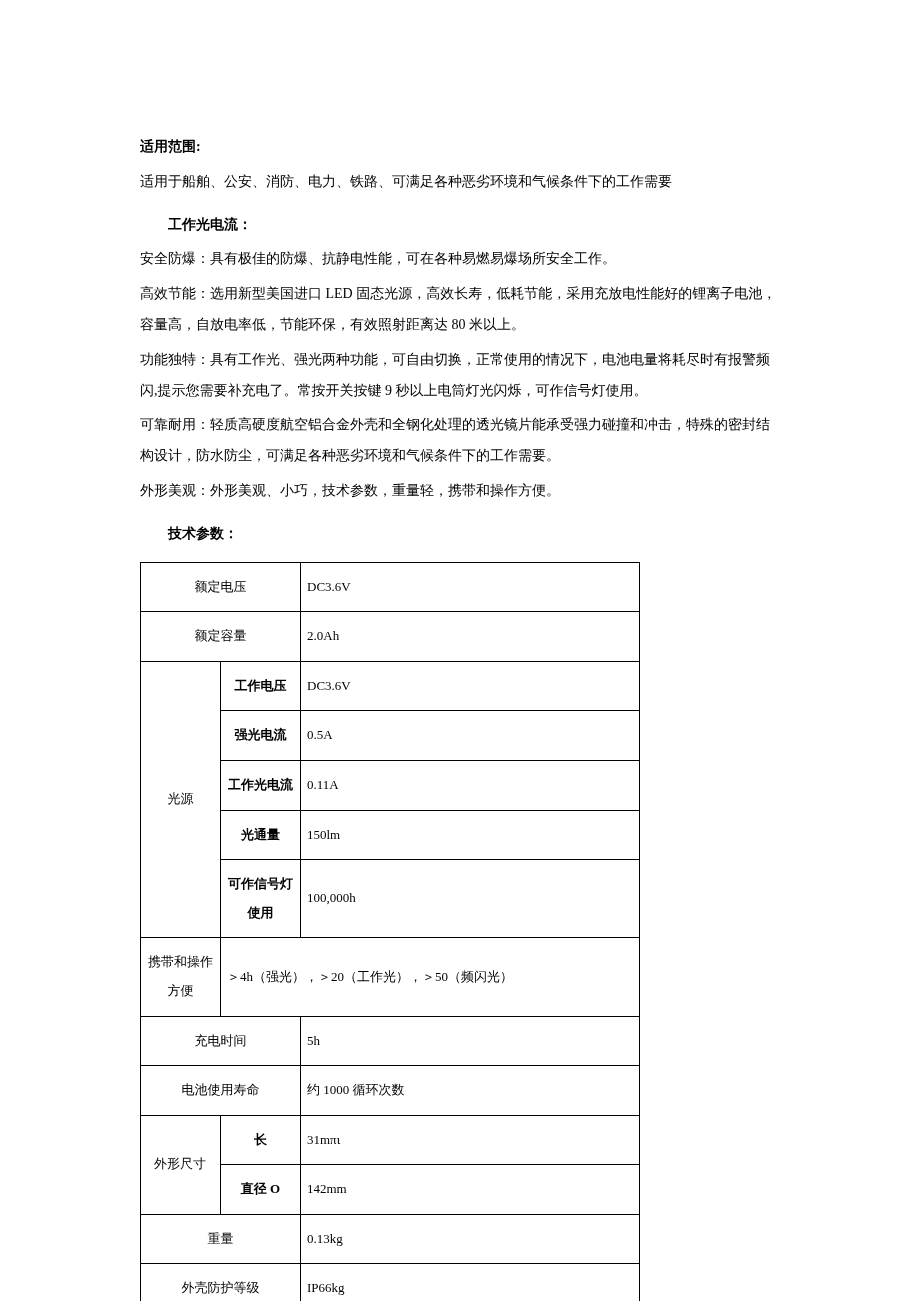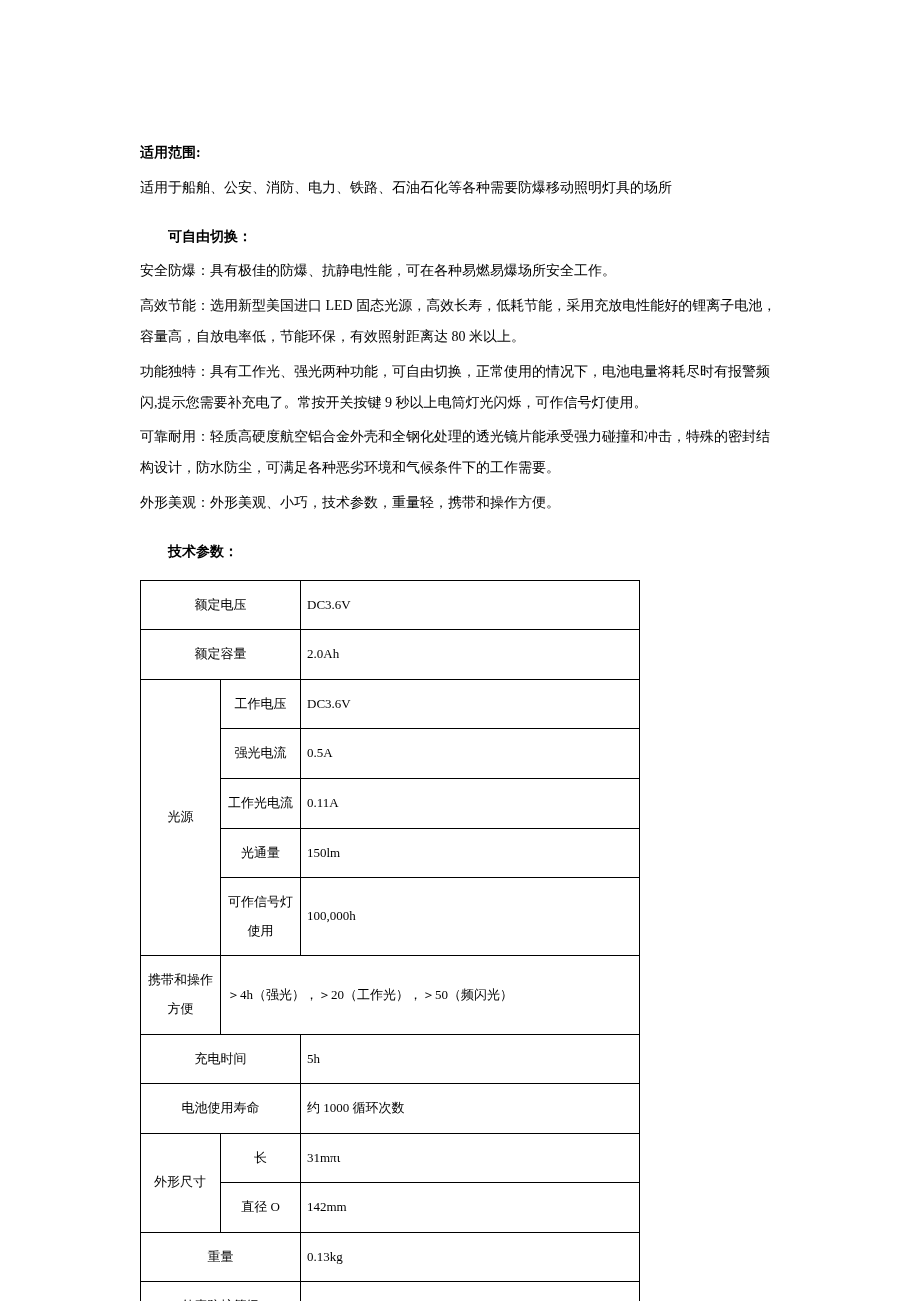--- a/index.html
+++ b/index.html
@@ -11,21 +11,21 @@
       font-family: "SimSun", "宋体", serif;
       font-size: 14px;
       line-height: 2.2;
       color: #000;
       background: #fff;
       width: 920px;
       padding: 120px 140px 80px 140px;
     }
     .section-title {
       font-weight: bold;
-      margin-top: 18px;
+      margin-top: 12px;
       margin-bottom: 4px;
     }
     .section-title.indent {
       text-indent: 2em;
     }
     p {
       margin-bottom: 4px;
     }
     table {
       border-collapse: collapse;
@@ -43,32 +43,33 @@
       width: 80px;
     }
     td.value {
       padding-left: 6px;
     }
     .col1 {
       width: 62px;
     }
     .col2 {
       width: 90px;
+      font-weight: bold;
     }
     .col-span {
       text-align: center;
     }
   </style>
 </head>
 <body>
 
 <div class="section-title">适用范围:</div>
-<p>适用于船舶、公安、消防、电力、铁路、石油石化等各种需要防爆移动照明灯具的场所</p>
+<p>适用于船舶、公安、消防、电力、铁路、可满足各种恶劣环境和气候条件下的工作需要</p>
 
-<div class="section-title indent">可自由切换：</div>
+<div class="section-title indent">工作光电流：</div>
 <p>安全防爆：具有极佳的防爆、抗静电性能，可在各种易燃易爆场所安全工作。</p>
 <p>高效节能：选用新型美国进口 LED 固态光源，高效长寿，低耗节能，采用充放电性能好的锂离子电池，容量高，自放电率低，节能环保，有效照射距离达 80 米以上。</p>
 <p>功能独特：具有工作光、强光两种功能，可自由切换，正常使用的情况下，电池电量将耗尽时有报警频闪,提示您需要补充电了。常按开关按键 9 秒以上电筒灯光闪烁，可作信号灯使用。</p>
 <p>可靠耐用：轻质高硬度航空铝合金外壳和全钢化处理的透光镜片能承受强力碰撞和冲击，特殊的密封结构设计，防水防尘，可满足各种恶劣环境和气候条件下的工作需要。</p>
 <p>外形美观：外形美观、小巧，技术参数，重量轻，携带和操作方便。</p>
 
 <div class="section-title indent">技术参数：</div>
 
 <table>
   <tbody>

